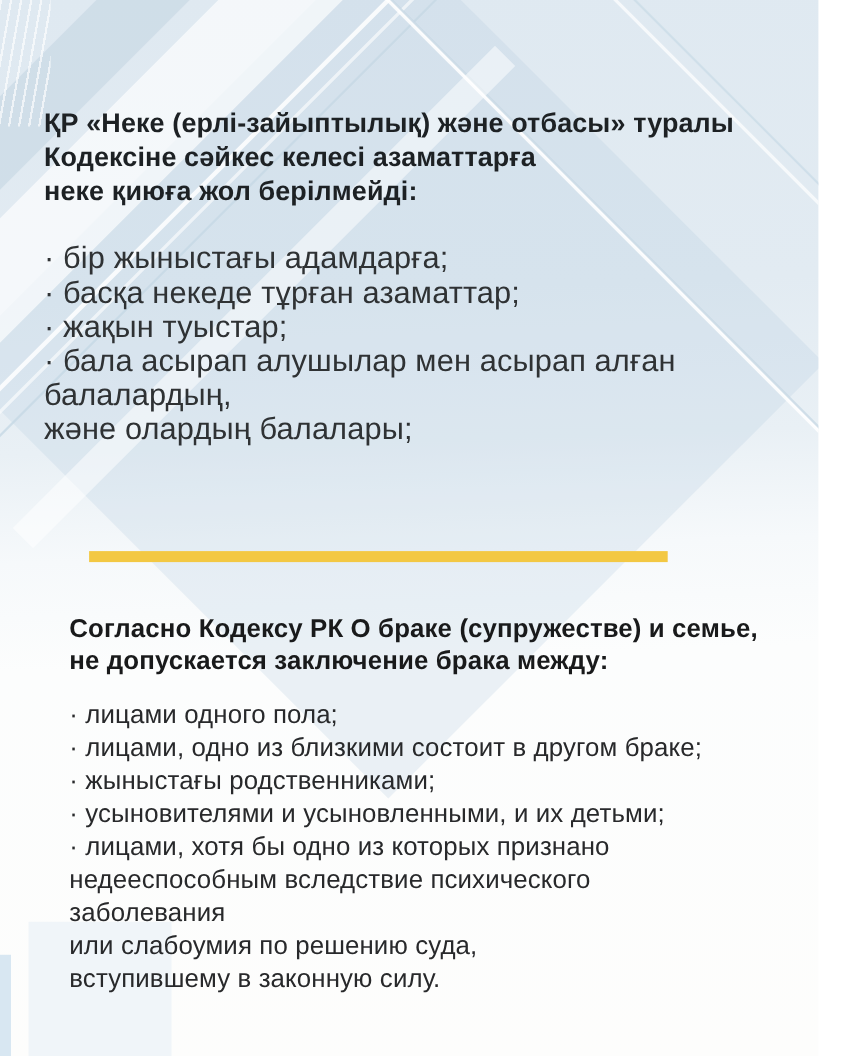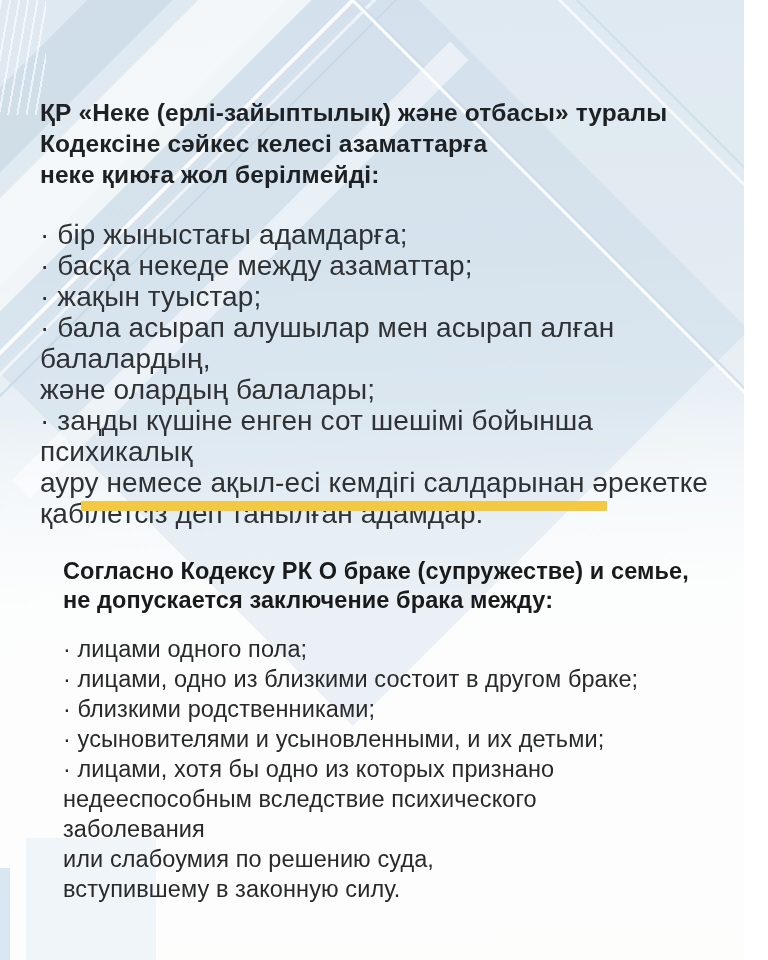--- a/index.html
+++ b/index.html
@@ -86,45 +86,42 @@
   </div>
 
   <section class="kz">
     <h1>ҚР «Неке (ерлі-зайыптылық) және отбасы» туралы
 Кодексіне сәйкес келесі азаматтарға
 неке қиюға жол берілмейді:</h1>
     <ul>
 
         <li>· бір жыныстағы адамдарға;</li>
 
-        <li>·  басқа некеде между азаматтар;</li>
+        <li>·  басқа некеде тұрған азаматтар;</li>
 
         <li>· жақын туыстар;</li>
 
         <li>· бала асырап алушылар мен асырап алған балалардың,
 және олардың балалары;</li>
 
-        <li>· заңды күшіне енген сот шешімі бойынша психикалық
-ауру  немесе ақыл-есі кемдігі салдарынан әрекетке
-қабілетсіз деп танылған адамдар.</li>
       </ul>
   </section>
 
   <div class="divider" style="background: rgb(243, 200, 67);"></div>
 
   <section class="ru">
     <h2>Согласно Кодексу РК О браке (супружестве) и семье,
 не допускается заключение брака между:</h2>
     <ul>
 
         <li>· лицами одного пола;</li>
 
         <li>· лицами, одно из близкими состоит в другом браке;</li>
 
-        <li>· близкими родственниками;</li>
+        <li>· жыныстағы родственниками;</li>
 
         <li>· усыновителями и усыновленными, и их детьми;</li>
 
         <li>· лицами, хотя бы одно из которых признано
 недееспособным вследствие психического
 заболевания
 или слабоумия по решению суда,
 вступившему в законную силу.</li>
       </ul>
   </section>

